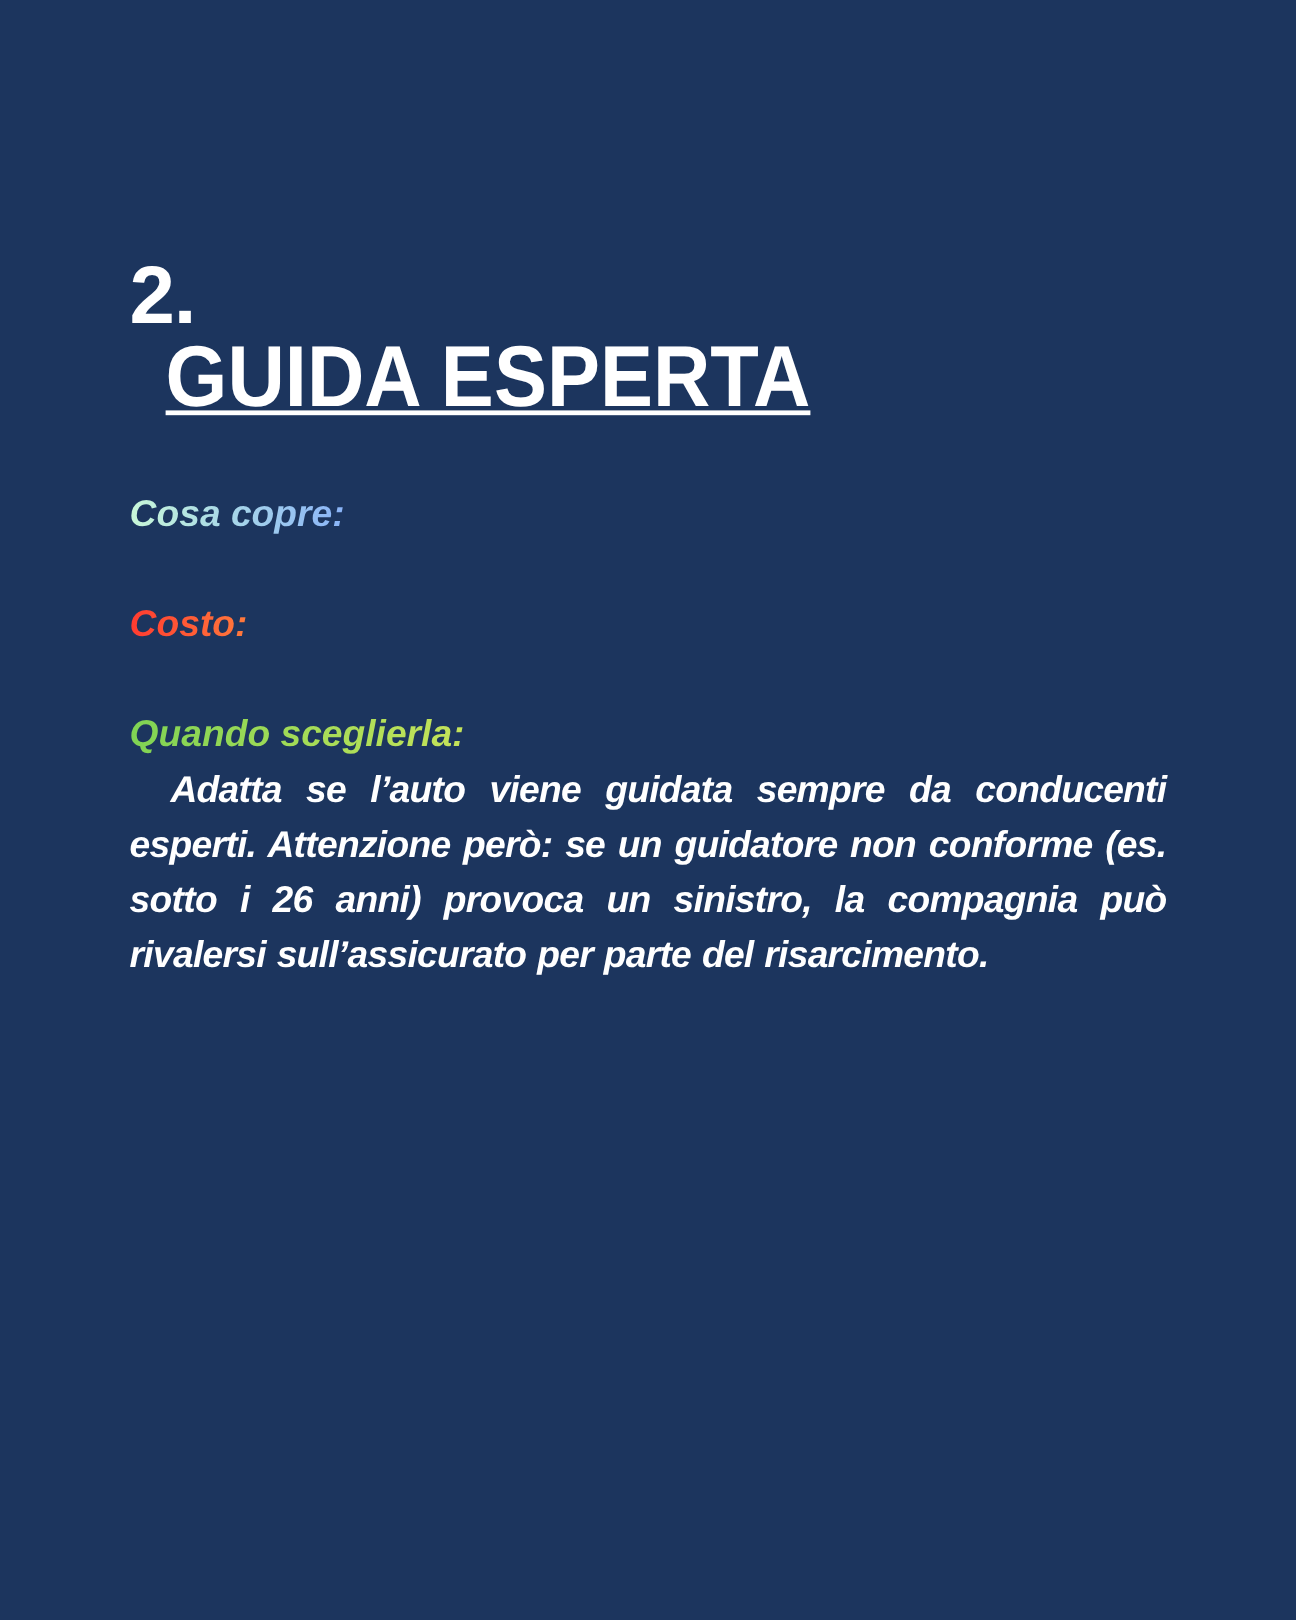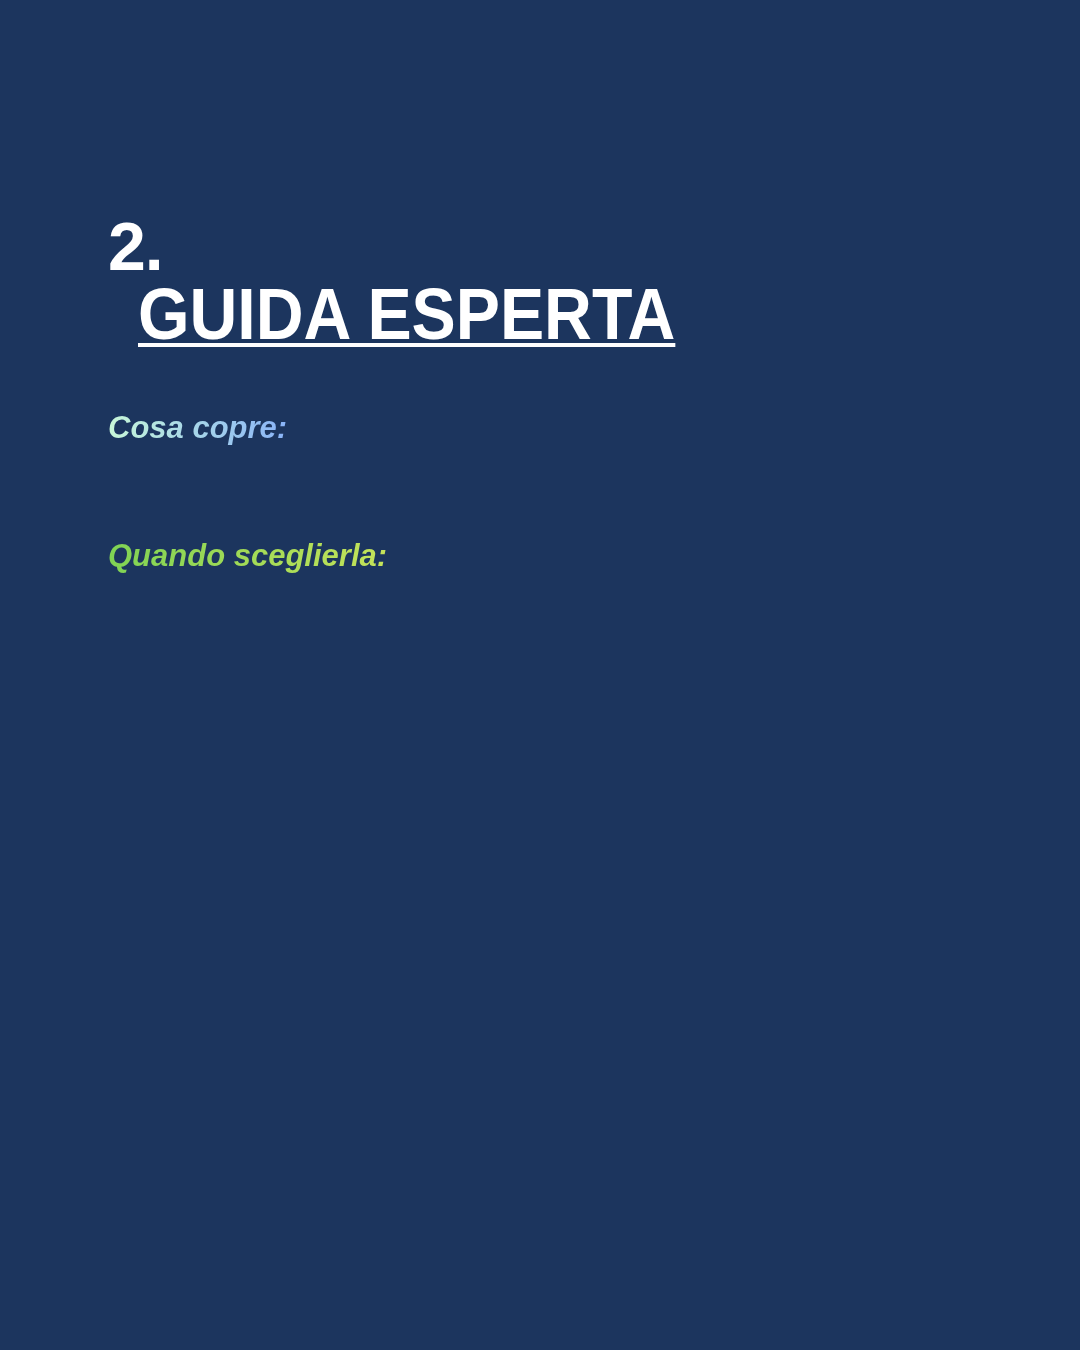--- a/index.html
+++ b/index.html
@@ -30,21 +30,21 @@
       font-size: 31px; font-weight: 700; line-height: 46px; font-style: italic;
     }
     .section { margin-bottom: 46px; }
     .label {
       display: inline-block;
       -webkit-background-clip: text; background-clip: text;
       color: transparent;
     }
     .label.copre { background-image: linear-gradient(90deg, #c8f7d8 0%, #a9d8e8 45%, #8ab4f8 100%); }
     .label.costo { background-image: linear-gradient(90deg, #ff3b30 0%, #ff7a3c 100%); }
-    .label.quando { background-image: linear-gradient(90deg, #7fd354 0%, #c5e35a 100%); margin-top: 36px; }
+    .label.quando { background-image: linear-gradient(90deg, #7fd354 0%, #c5e35a 100%); }
     .body-text {
       text-align: justify;
       text-align-last: left;
       letter-spacing: -0.6px;
       word-spacing: 1px;
     }
     .body-text::first-line { }
     .indent { display: inline-block; width: 18px; }
   </style>
 </head>
@@ -53,19 +53,21 @@
 <div>
   <div class="number">2.</div>
   <div class="title">GUIDA ESPERTA</div>
 
   <div class="content">
     <div class="section">
       <div><span class="label copre">Cosa copre:</span></div>
     </div>
 
     <div class="section">
+      <div><span class="label costo">Costo:</span></div>
     </div>
 
     <div class="section">
       <div><span class="label quando">Quando sceglierla:</span></div>
+      <div class="body-text"><span class="indent" style="width:34px"></span><span>Adatta se l’auto viene guidata sempre da conducenti esperti. Attenzione però: se un guidatore non conforme (es. sotto i 26 anni) provoca un sinistro, la compagnia può rivalersi sull’assicurato per parte del risarcimento.</span></div>
     </div>
   </div>
 </div>
 
 </body></html>

